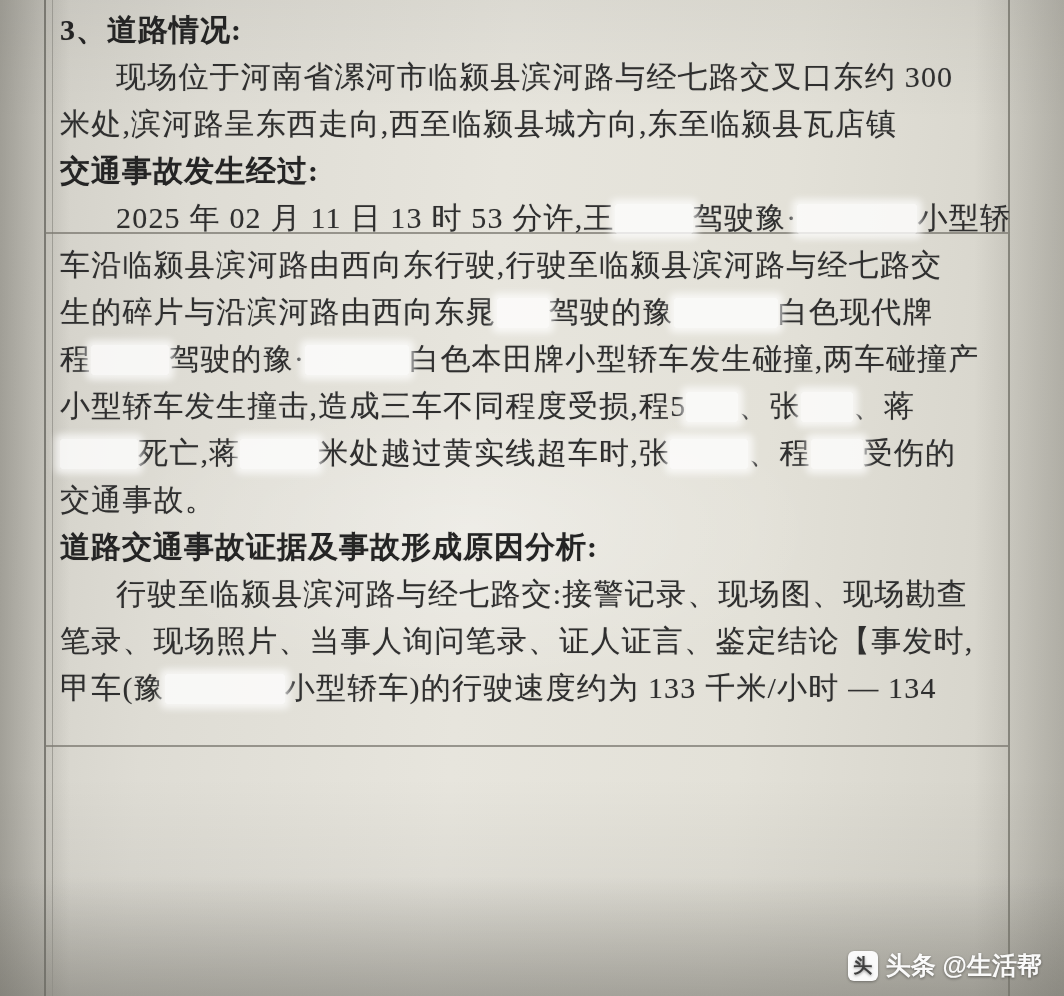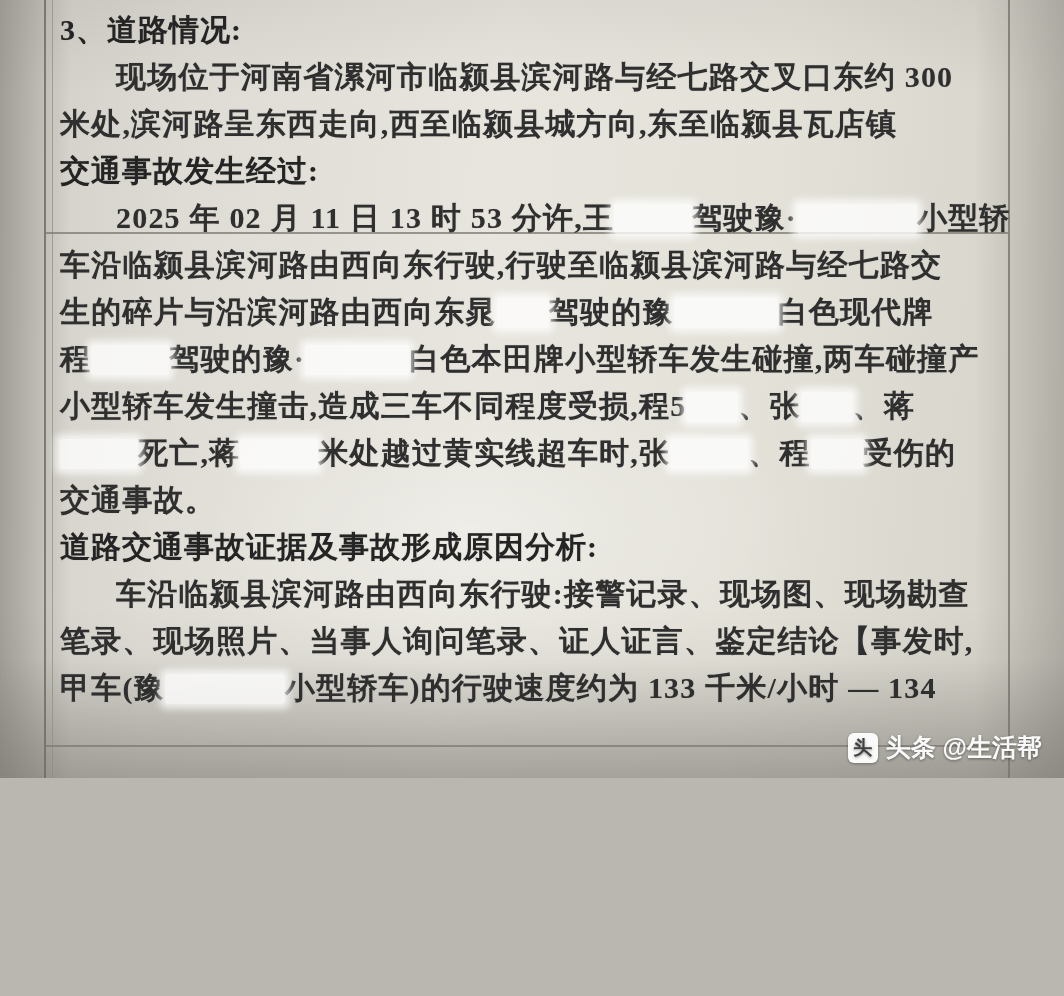--- a/index.html
+++ b/index.html
@@ -10,21 +10,21 @@
   body {
     width: 1064px;
     height: 996px;
     overflow: hidden;
     font-family: "Liberation Serif", serif;
   }
 
   #page {
     position: relative;
     width: 1064px;
-    height: 778px;
+    height: 996px;
     background:
       linear-gradient(180deg, rgba(0,0,0,0.05) 0%, rgba(0,0,0,0.0) 12%, rgba(0,0,0,0.0) 78%, rgba(0,0,0,0.09) 100%),
       linear-gradient(95deg, #cfcdc5 0%, #dedcd4 18%, #e7e5dd 45%, #e3e1d8 70%, #d2d0c7 100%);
     overflow: hidden;
   }
 
   
   .shade {
     position: absolute;
     pointer-events: none;
@@ -88,21 +88,20 @@
     color: #2b2b2b;
   }
   p.line {
     margin: 0;
     font-size: 30px;
     line-height: 47px;
     letter-spacing: 1.2px;
     white-space: pre;
     color: #2f2f2f;
     text-shadow: 0 0 1px rgba(80,80,80,0.35);
-    font-weight: bold;
   }
   p.line.bold {
     font-weight: bold;
     letter-spacing: 1px;
     color: #242424;
   }
   p.line.indent {
     text-indent: 56px;
   }
 
@@ -185,21 +184,21 @@
 
     <p class="line"><span>程</span><span class="redact r-md"></span><span>驾驶的豫·</span><span class="redact r-lg"></span><span>白色本田牌小型轿车发生碰撞,两车碰撞产</span></p>
 
     <p class="line"><span>小型轿车发生撞击,造成三车不同程度受损,程5</span><span class="redact r-sm"></span><span>、张</span><span class="redact r-sm"></span><span>、蒋</span></p>
 
     <p class="line"><span class="redact r-md"></span><span>死亡,蒋</span><span class="redact r-md"></span><span>米处越过黄实线超车时,张</span><span class="redact r-md"></span><span>、程</span><span class="redact r-sm"></span><span>受伤的</span></p>
 
     <p class="line">交通事故。</p>
 
     <p class="line bold">道路交通事故证据及事故形成原因分析:</p>
-    <p class="line indent">车沿临颍县滨河路由西向东行驶:接警记录、现场图、现场勘查</p>
+    <p class="line indent">行驶至临颍县滨河路与经七路交:接警记录、现场图、现场勘查</p>
     <p class="line">笔录、现场照片、当事人询问笔录、证人证言、鉴定结论【事发时,</p>
 
     <p class="line"><span>甲车(豫</span><span class="redact r-xl"></span><span>小型轿车)的行驶速度约为 133 千米/小时 — 134</span></p>
   </div>
 
   <div class="watermark">
     <span class="wm-logo">头</span>
     <span>头条 @生活帮</span>
   </div>
 

